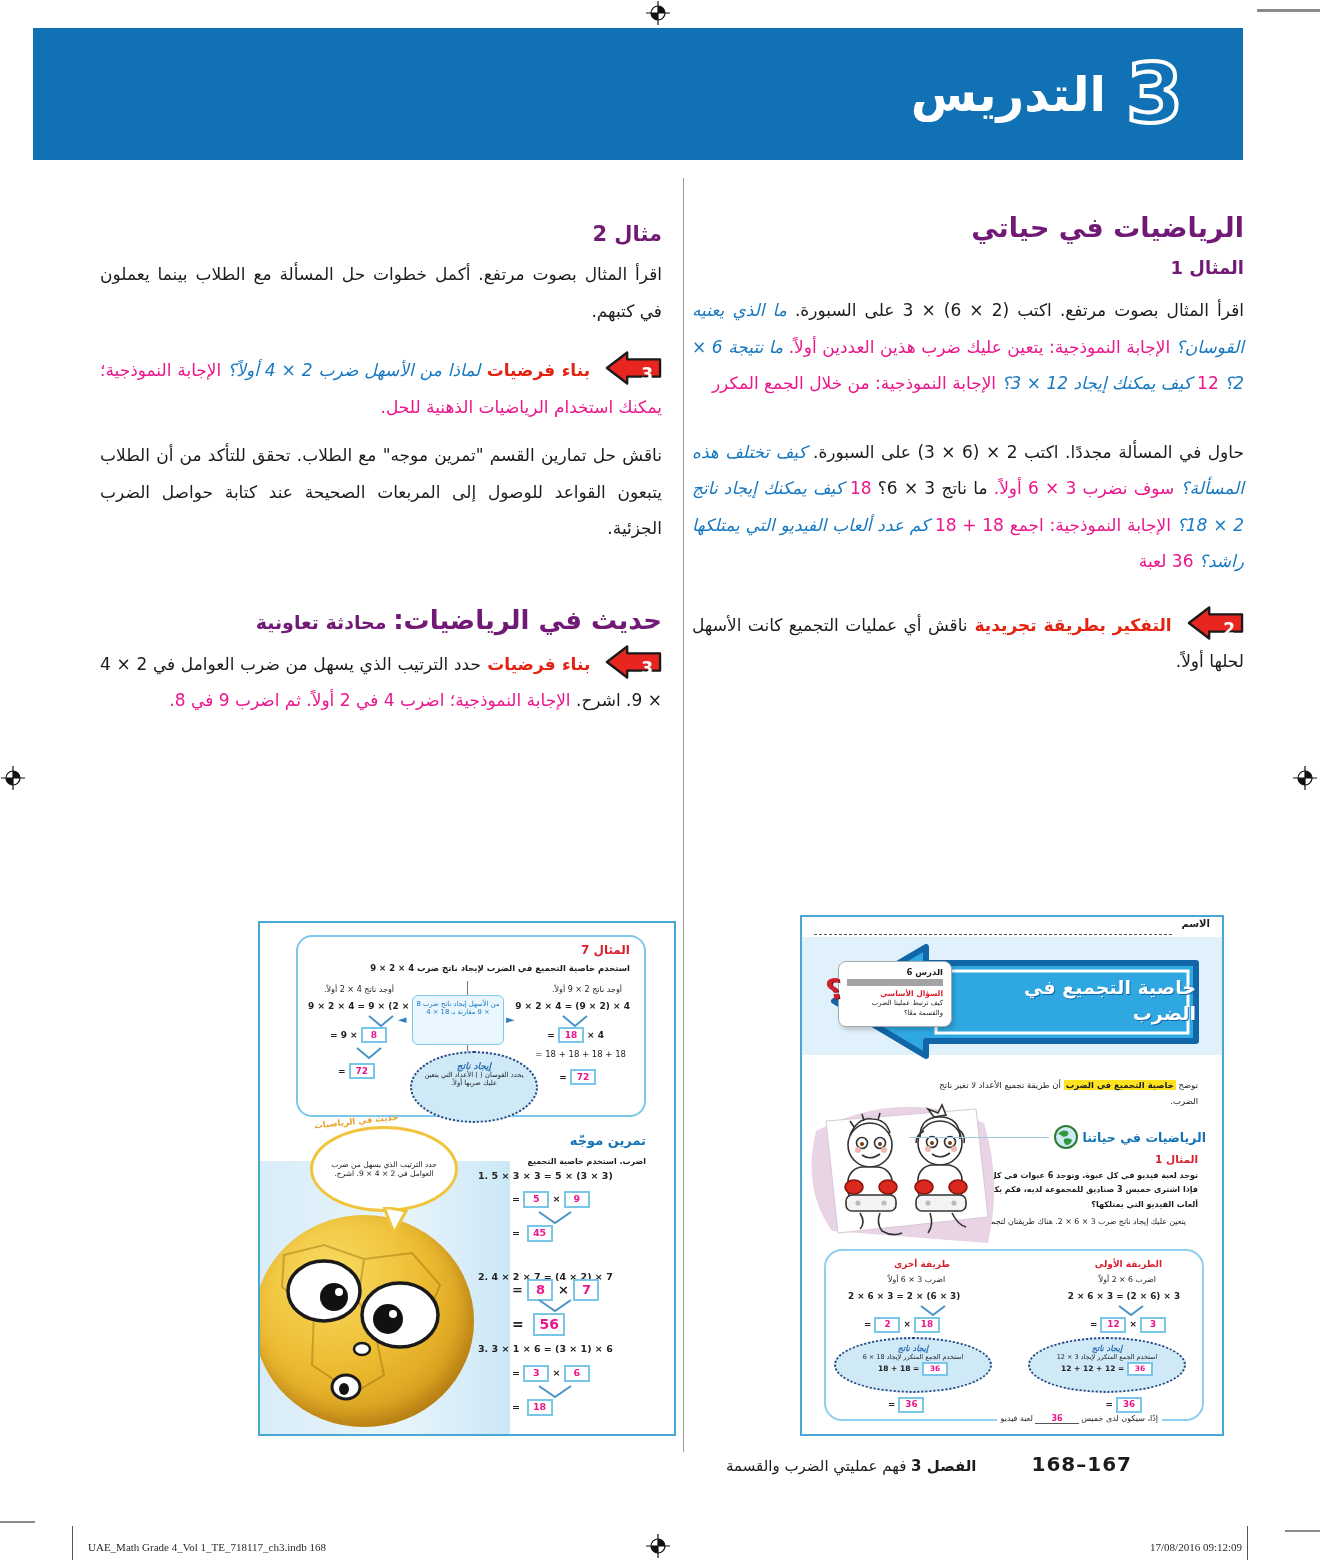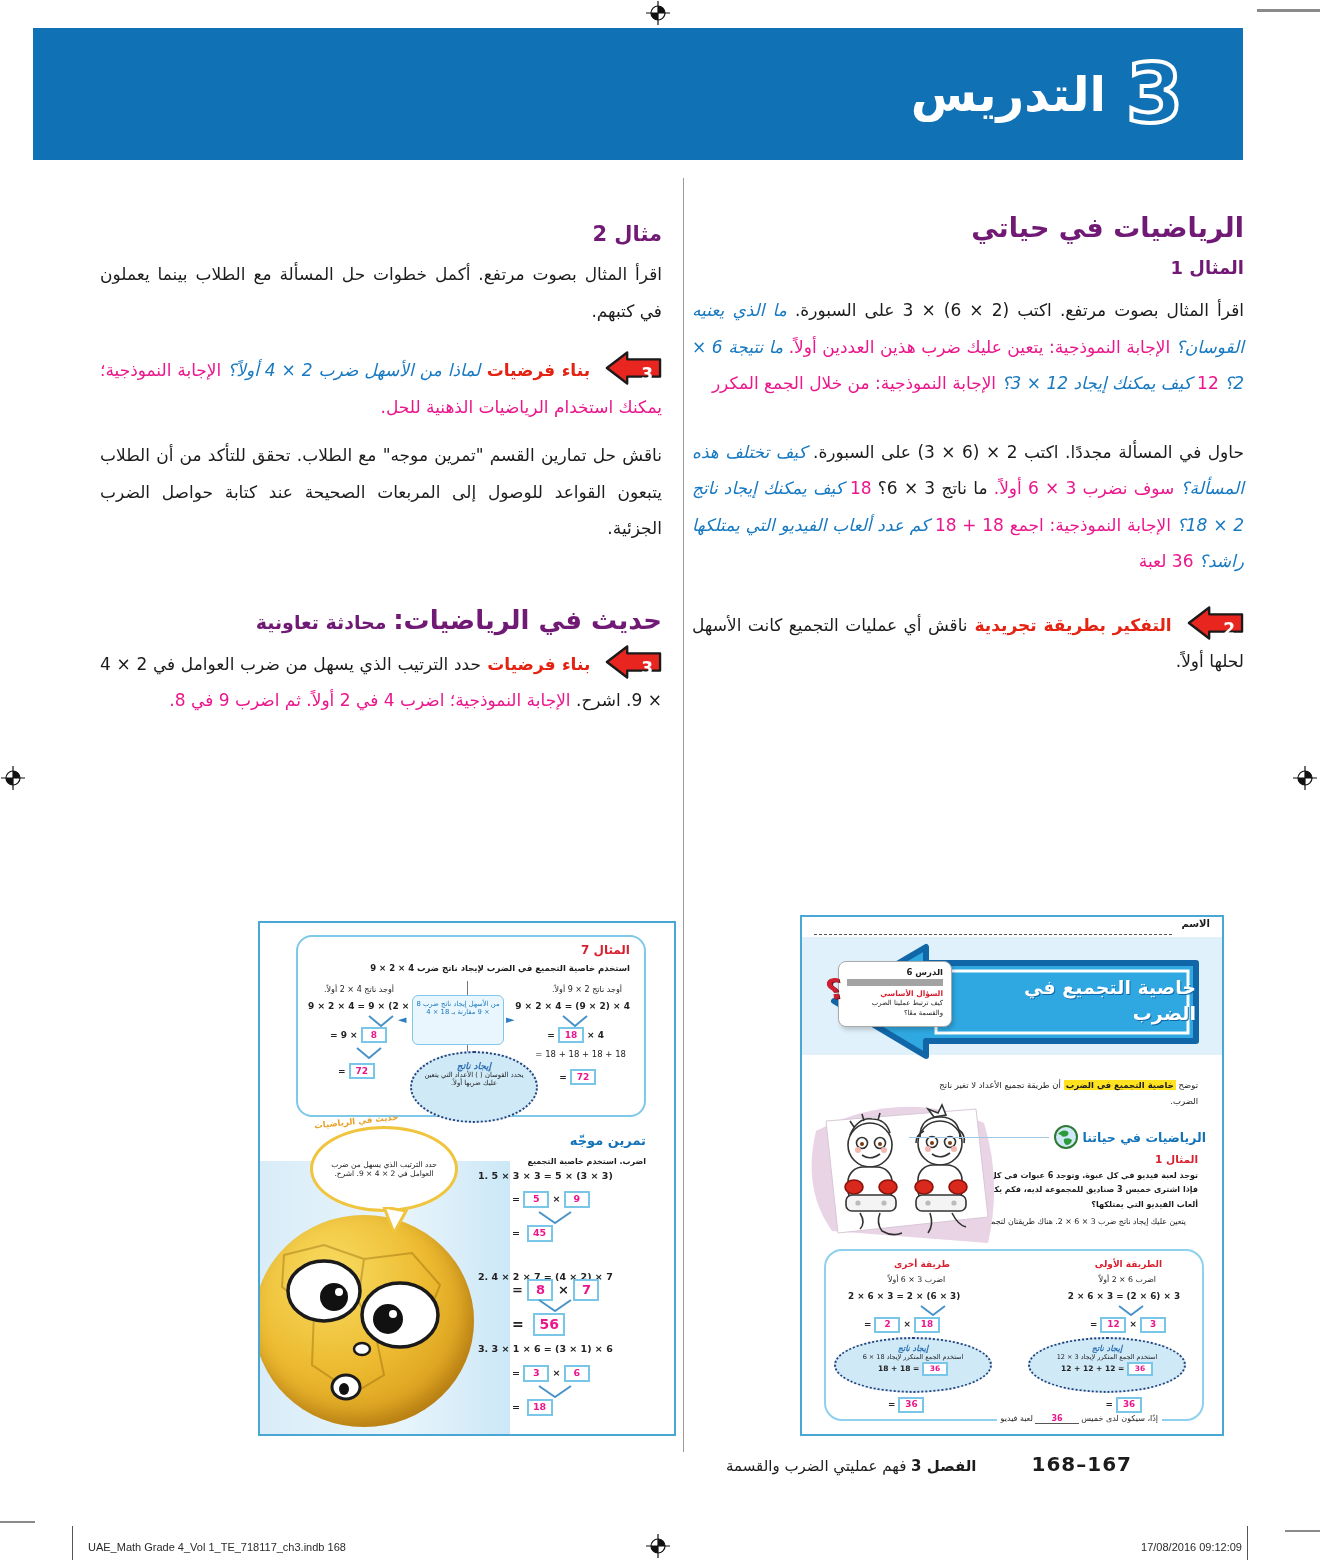--- a/index.html
+++ b/index.html
@@ -38,21 +38,21 @@
   .cloud .ct{color:#2b6fb3;font-weight:bold;font-style:italic;}
   .redh{color:#d91f2e;font-weight:bold;}
   .blueh{color:#1273b8;font-weight:bold;}
   .mini-eq{direction:ltr;unicode-bidi:isolate;font-weight:bold;color:#222;}
   .hl{background:#ffe320;font-weight:bold;padding:0 2px;}
   .blank{border-bottom:1.5px solid #555;padding:0 16px;color:#ec168c;font-weight:bold;}
   
   .footer{position:absolute;top:1452px;right:188px;direction:rtl;display:flex;align-items:baseline;gap:55px;}
   .footer .pgnums{font-size:20px;font-weight:bold;letter-spacing:1px;}
   .footer .chap{font-size:15px;}
-  .printline{position:absolute;top:1541px;font-size:11px;color:#2a2a2a;font-family:Liberation Sans, sans-serif;}
+  .printline{position:absolute;top:1541px;font-size:11px;color:#2a2a2a;font-family:Liberation Serif, serif;}
 </style>
 </head>
 <body>
 
 <div class="sheet">
 
   <svg class="regmark" style="left:646px;top:1px" viewBox="0 0 24 24">
       <path d="M12 0v24M0 12h24" stroke="#111" stroke-width="1.2" fill="none"></path>
       <circle cx="12" cy="12" r="7" fill="none" stroke="#111" stroke-width="1.2"></circle>
       <path d="M12 5a7 7 0 0 1 7 7h-7zM12 19a7 7 0 0 1-7-7h7z" fill="#111"></path>

